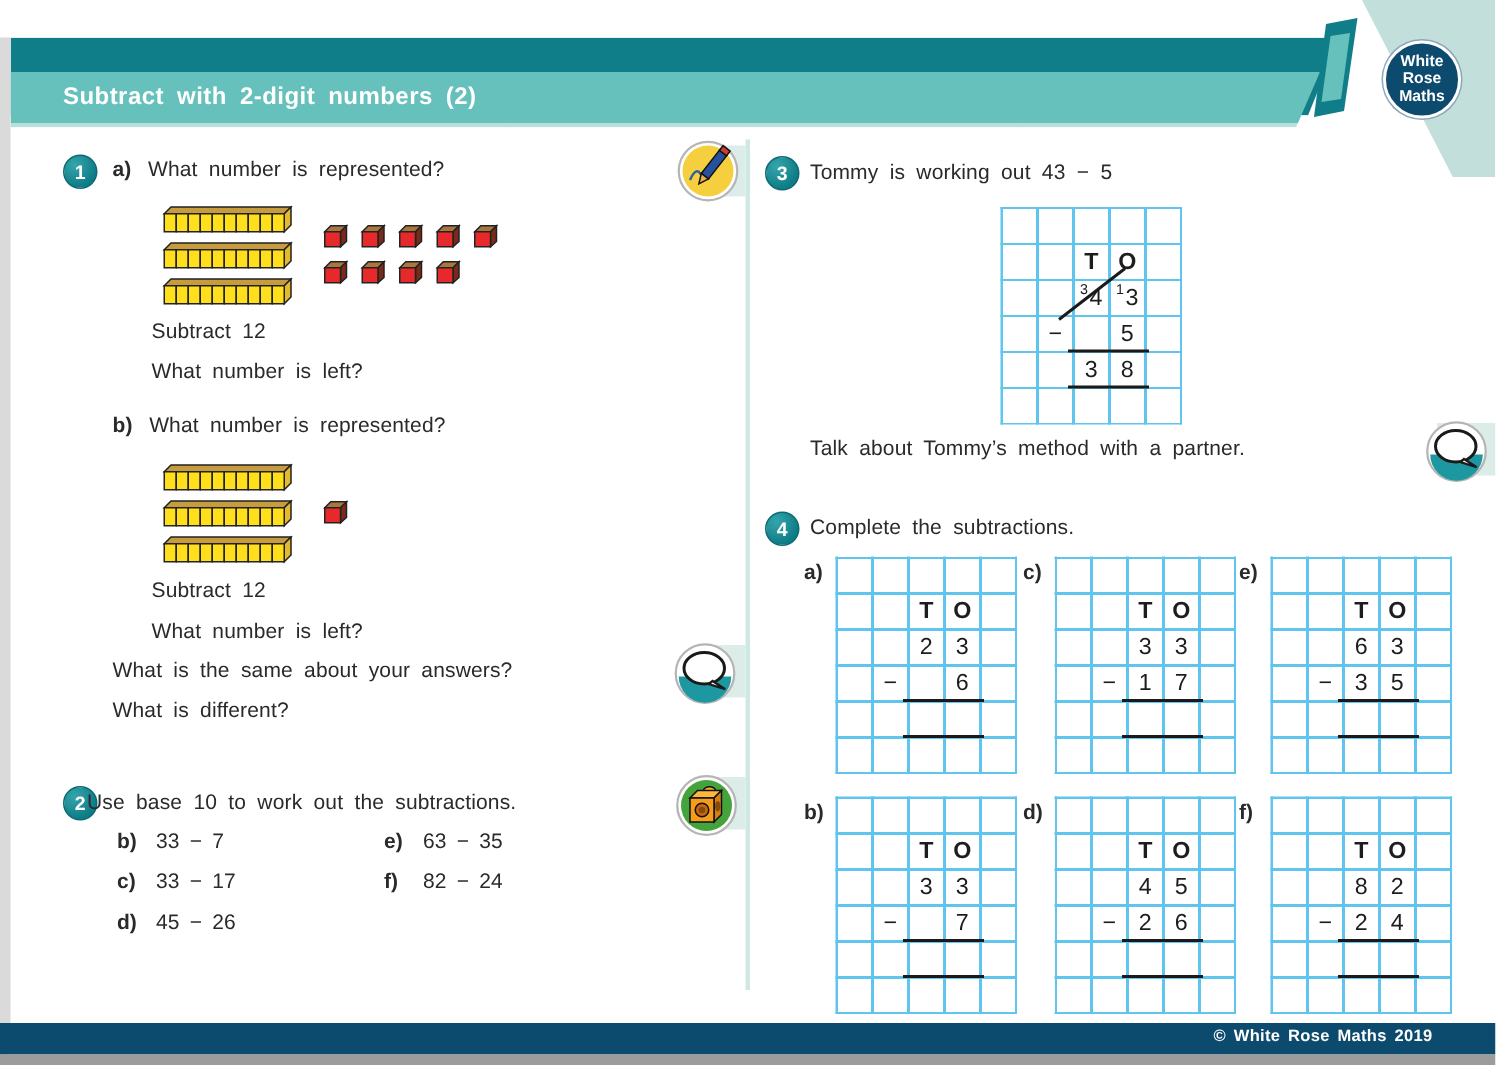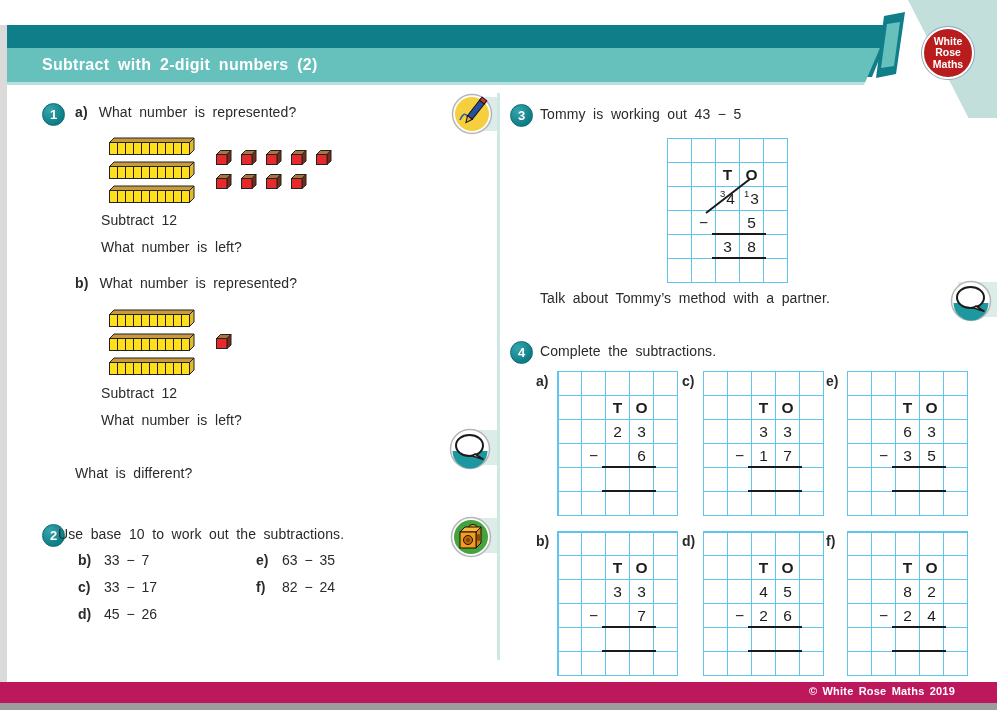--- a/index.html
+++ b/index.html
@@ -17,26 +17,26 @@
   .header-inner { position:absolute; left:7px; top:48px; width:873px; height:37px;
     background:linear-gradient(#66c0bc calc(100% - 3px), #b7dfdb calc(100% - 3px));
     clip-path:polygon(0 0, 100% 0, calc(100% - 16px) 100%, 0 100%); }
   .page-title { position:absolute; left:35px; top:8px; font-size:16px; font-weight:700; color:#ffffff;
     letter-spacing:0.3px; word-spacing:4px; }
   .header-piece { position:absolute; left:872px; top:12px; }
 
   .logo-wedge { position:absolute; left:908px; top:0; width:89px; height:118px; background:#c2dfdb;
     clip-path:polygon(0 0, 100% 0, 100% 100%, 68% 100%); }
   .wrm-logo { position:absolute; left:922px; top:27px; width:52px; height:52px; border-radius:50%;
-    background:#b91c1c; border:2px solid #ffffff; box-shadow:0 0 0 1px #8fa5bb;
+    background:#0c4a6e; border:2px solid #ffffff; box-shadow:0 0 0 1px #8fa5bb;
     display:flex; flex-direction:column; align-items:center; justify-content:center;
     color:#fff; font-size:10.5px; font-weight:700; line-height:1.05; text-align:center; }
 
   
-  .footer-bar { position:absolute; left:0; top:682px; width:997px; height:21px; background:#be185d; }
+  .footer-bar { position:absolute; left:0; top:682px; width:997px; height:21px; background:#0c4a6e; }
   .footer-credit { position:absolute; right:42px; top:3px; color:#ffffff; font-size:11px; font-weight:700;
     letter-spacing:0.2px; word-spacing:2px; }
 
   
   .divider { position:absolute; left:497px; top:93px; width:3px; height:567px; background:#cfe8e4; }
 
   
   .band { position:absolute; background:#dcede9; }
 
   
@@ -291,20 +291,21 @@
           <svg width="18" height="17">
     <polygon points="1.5,5.5 5.5,1.5 16,1.5 12,5.5" fill="#a9773e" stroke="#222"></polygon>
     <polygon points="12,5.5 16,1.5 16,12 12,15.5" fill="#7a2a18" stroke="#222"></polygon>
     <rect x="1.5" y="5.5" width="10.5" height="10" fill="#e62a2c" stroke="#222"></rect>
           </svg>
         </div>
       </div>
     </div>
   <div class="line" style="left:101px; top:385px;">Subtract 12</div>
   <div class="line" style="left:101px; top:412px;">What number is left?</div>
+  <div class="line" style="left:75px; top:438px;">What is the same about your answers?</div>
   <div class="line" style="left:75px; top:465px;">What is different?</div>
 
   <div class="badge" style="left:42px; top:524px;">2</div>
   <div class="line" style="left:58px; top:526px;">Use base 10 to work out the subtractions.</div>
   <div class="q2-list" style="left:78px; top:552px;">
       <div class="q2-item">
        <span class="lbl">b)</span><span>33 − 7</span>
      </div>
       <div class="q2-item">
        <span class="lbl">c)</span><span>33 − 17</span>

